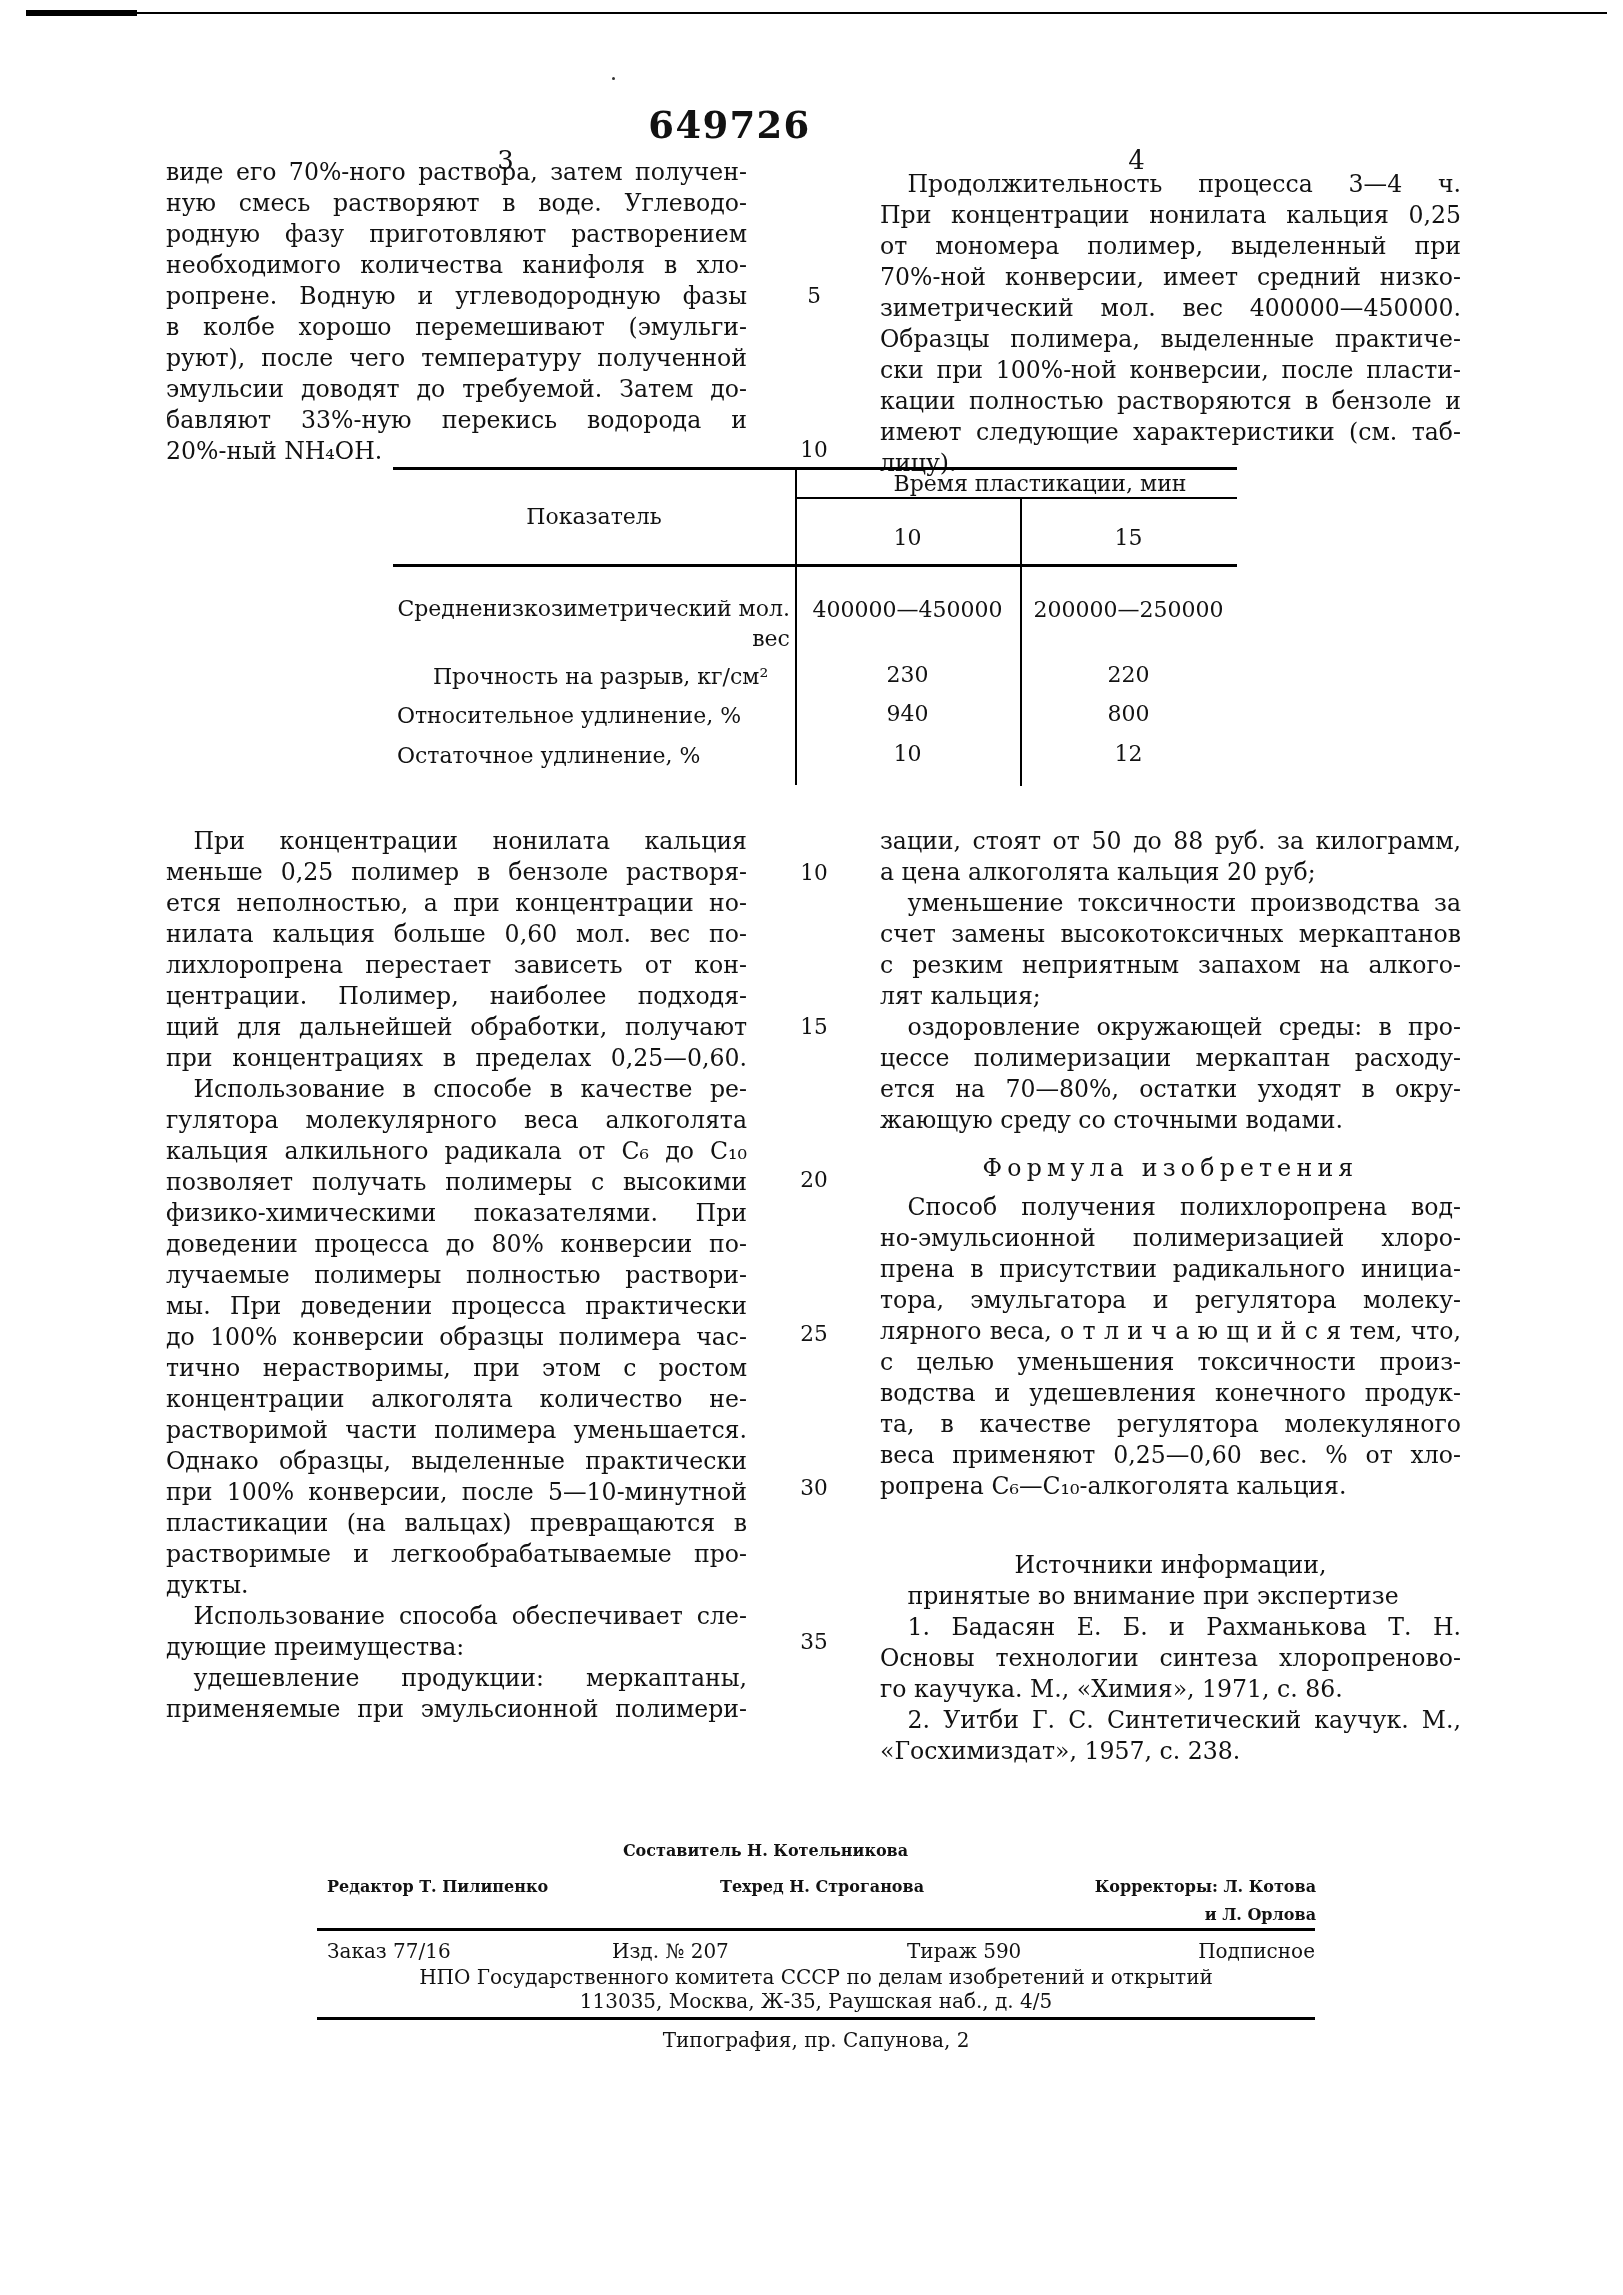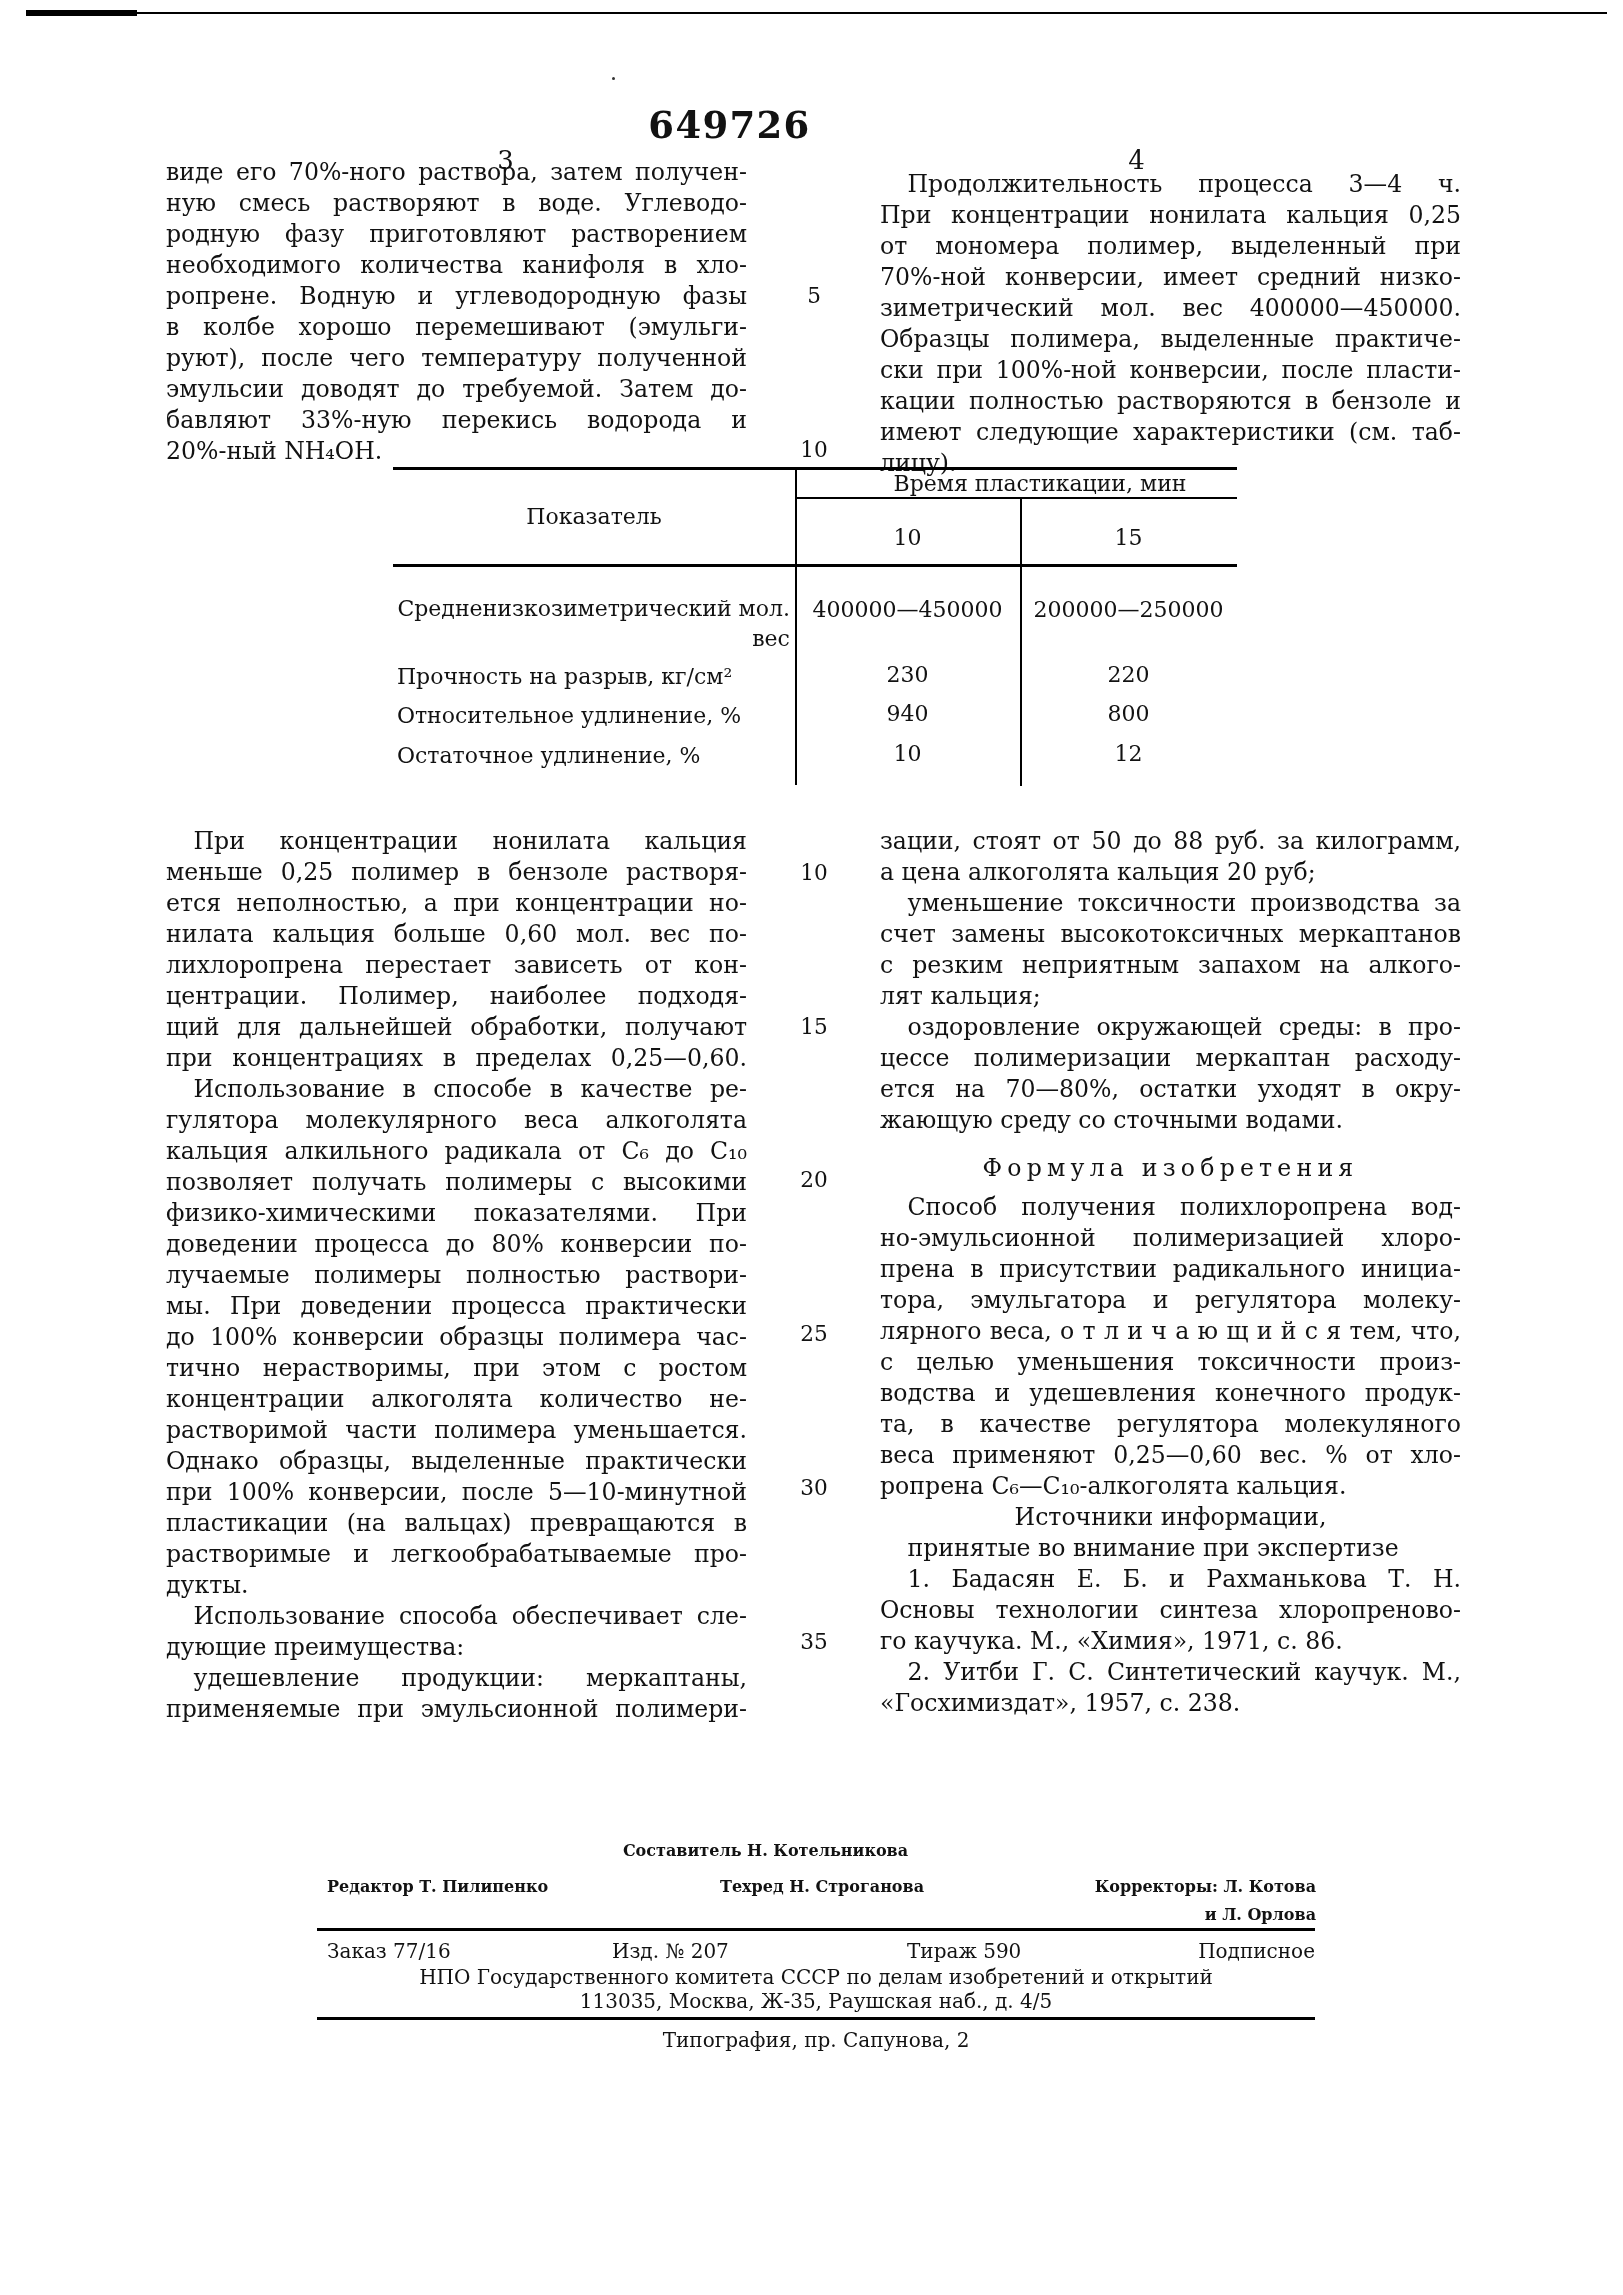--- a/index.html
+++ b/index.html
@@ -17,21 +17,21 @@
   .col-num { position:absolute; top:145px; width:39px; text-align:center; font-size:26px; }
   .col-num.left { left:486px; }
   .col-num.right { left:1117px; }
   .dot-artifact { position:absolute; top:77px; left:612px; width:3.3px; height:3.3px; background:#333; border-radius:50%; }
   
   .textcol { position:absolute; width:581px; font-size:23.6px; }
   .tl { height:31px; line-height:31px; overflow:hidden;
     text-align:justify; text-align-last:justify; }
   .tl.end { text-align-last:left; }
   .tl.ind { text-indent:27.5px; }
-  .tl.ctr { text-align:center; text-align-last:center; }
+  .tl.ctr { text-align:center; text-align-last:center;margin-top:48px; }
   #left-upper  { left:166px; top:157px; }
   #right-upper { left:880px; top:169px; }
   #left-lower  { left:166px; top:826px; }
   #right-lower { left:880px; top:826px; }
   .formula-heading { height:31px; line-height:31px; margin-top:17px; margin-bottom:7.9px;
     text-align:center; letter-spacing:5.2px; font-size:23.6px; }
   
   .gutter-num { position:absolute; left:791px; width:46px; height:31px; line-height:31px;
     text-align:center; font-size:21.6px; }
   
@@ -99,21 +99,21 @@
     <div class="cell" style="left:0;top:37px;width:402px;">Показатель</div>
     <div class="cell" style="left:402px;top:3.9px;width:442px;margin-left:24px;">Время пластикации, мин</div>
     <div class="cell" style="left:402px;top:58px;width:225px;">10</div>
     <div class="cell" style="left:627px;top:58px;width:217px;">15</div>
 
     <div class="label" style="top:127px;text-align:right;">Средненизкозиметрический мол.
 &nbsp;&nbsp;&nbsp;вес</div>
     <div class="cell" style="left:402px;top:130px;width:225px;">400000—450000</div>
     <div class="cell" style="left:627px;top:130px;width:217px;">200000—250000</div>
 
-    <div class="label" style="top:195px;">Прочность на разрыв, кг/см²</div>
+    <div class="label" style="top:195px;margin-left:36px;">Прочность на разрыв, кг/см²</div>
     <div class="cell" style="left:402px;top:195px;width:225px;">230</div>
     <div class="cell" style="left:627px;top:195px;width:217px;">220</div>
 
     <div class="label" style="top:234px;">Относительное удлинение, %</div>
     <div class="cell" style="left:402px;top:234px;width:225px;">940</div>
     <div class="cell" style="left:627px;top:234px;width:217px;">800</div>
 
     <div class="label" style="top:274px;">Остаточное удлинение, %</div>
     <div class="cell" style="left:402px;top:274px;width:225px;">10</div>
     <div class="cell" style="left:627px;top:274px;width:217px;">12</div>

